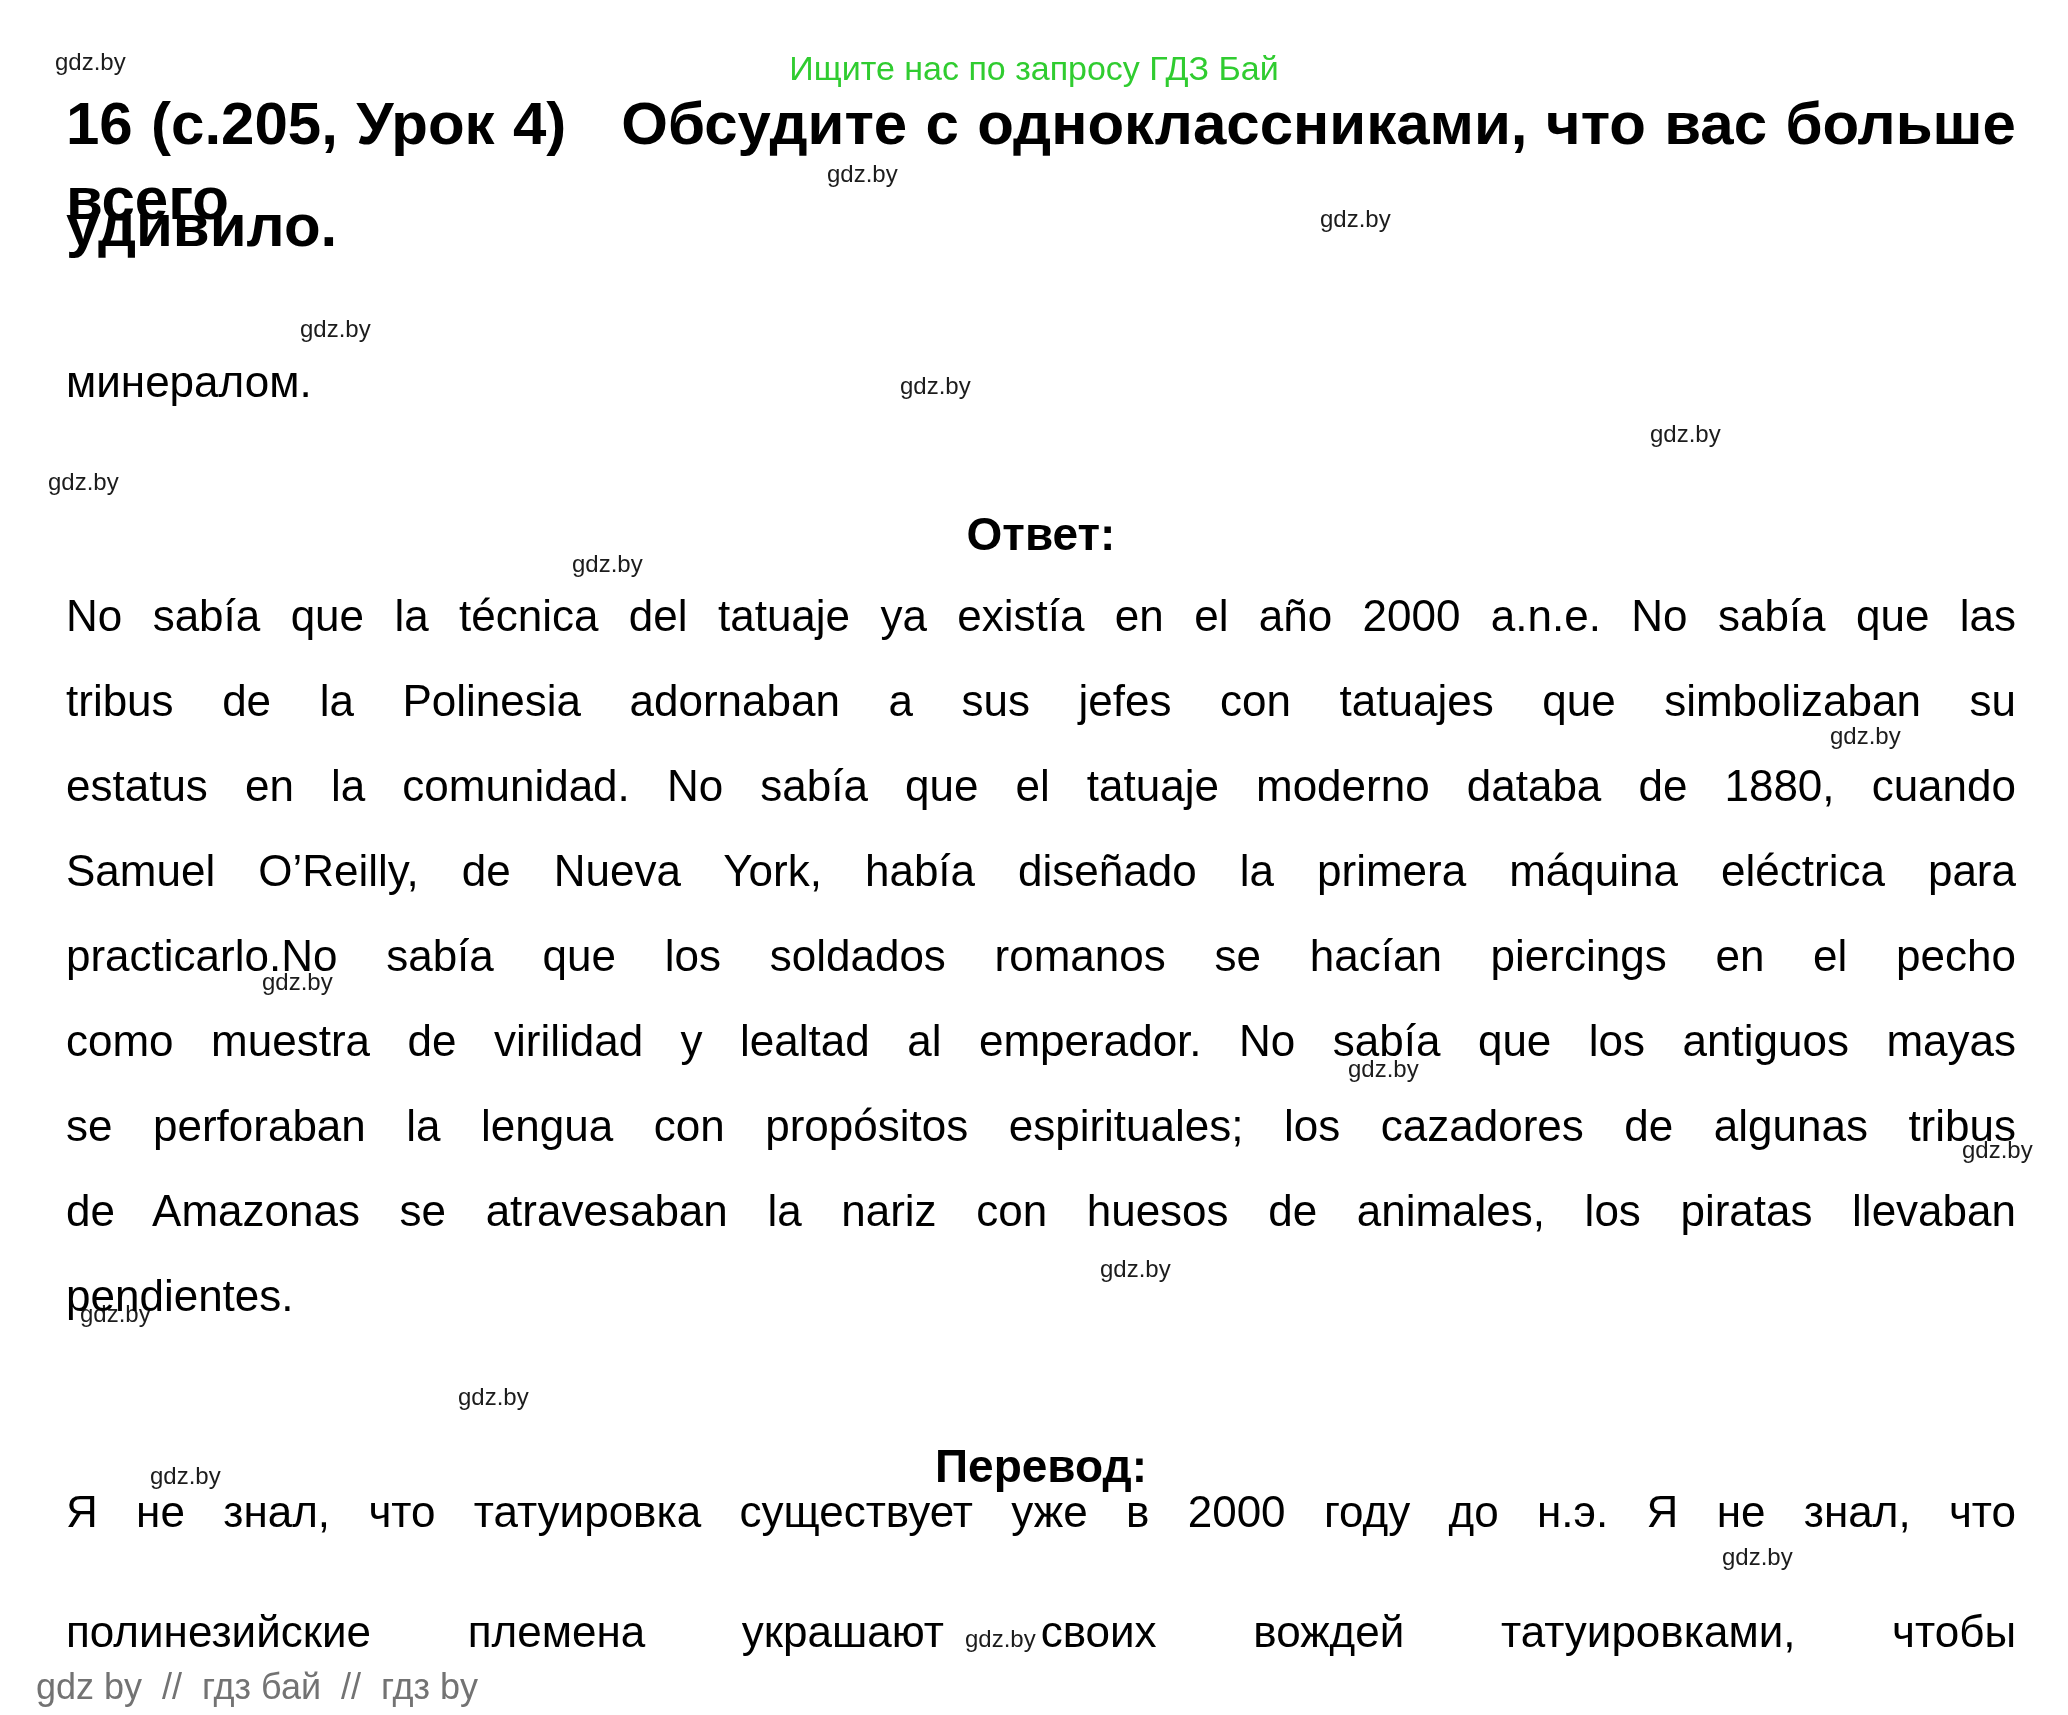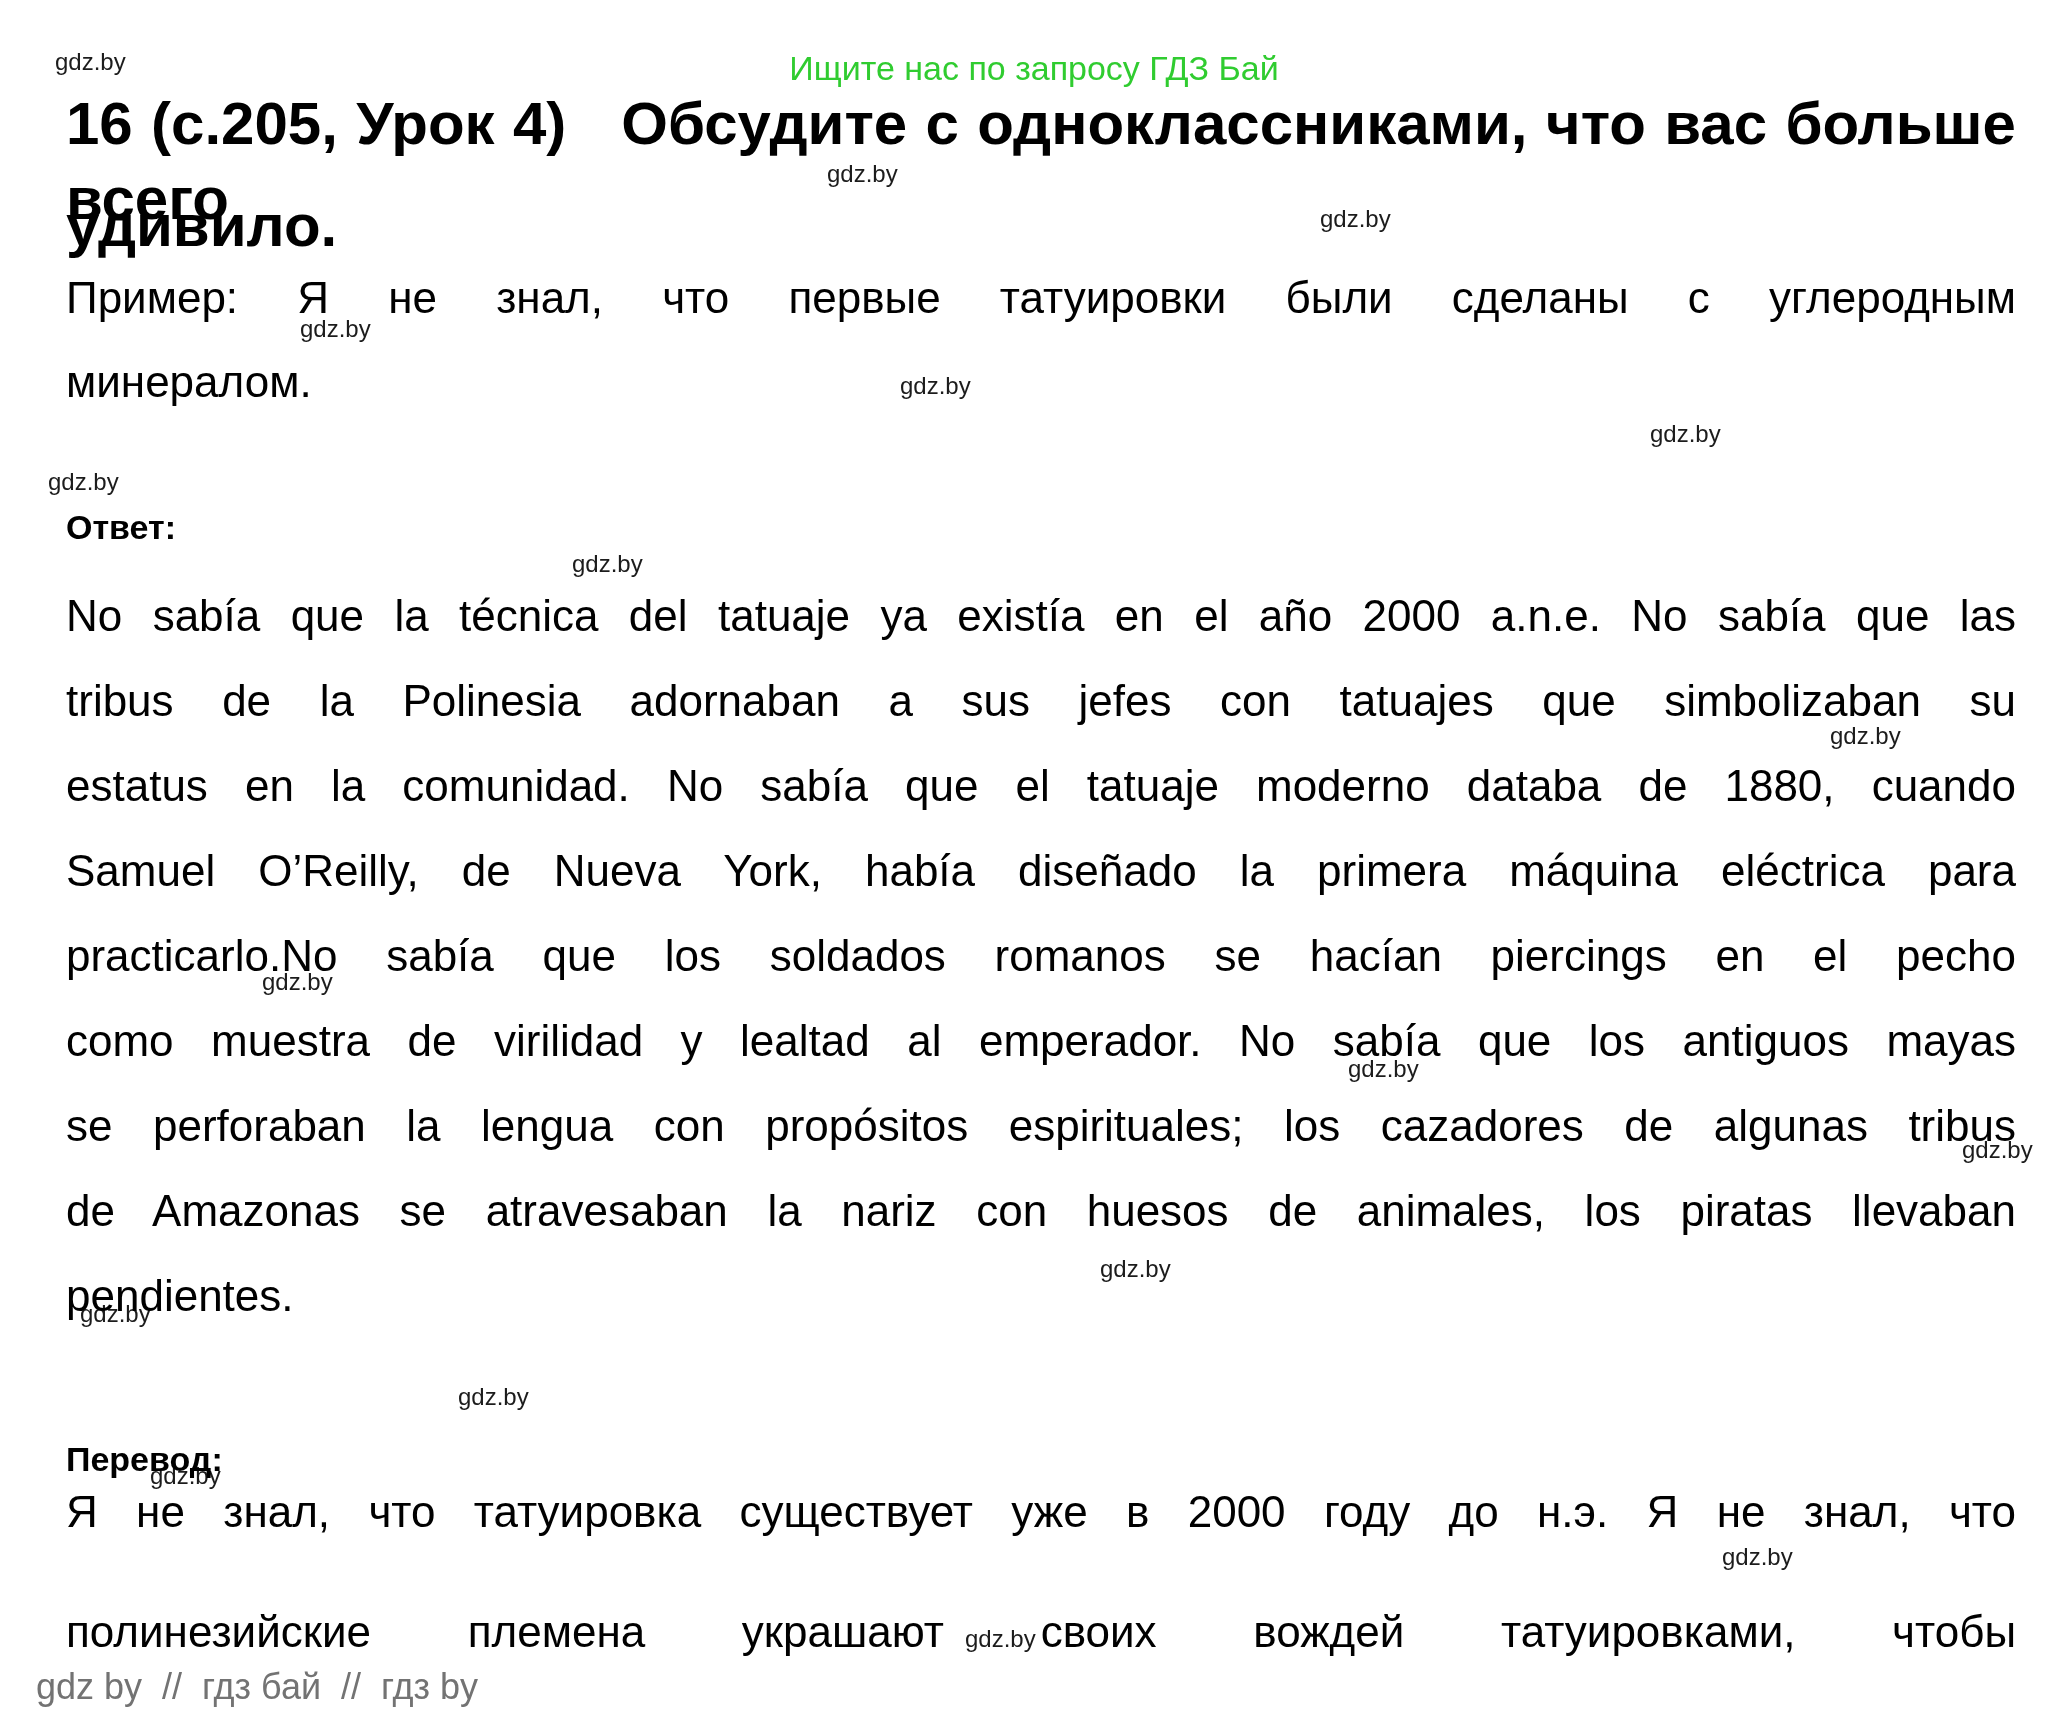--- a/index.html
+++ b/index.html
@@ -39,21 +39,22 @@
   }
   .just{
     text-align:justify;
     text-align-last:justify;
   }
   .bold{
     font-weight:bold;
     font-size:60px;
   }
   .label{
-    font-size:34px;
+    font-size:46px;
+    text-align:center;
   }
   .footer{
     position:absolute;
     top:1666px; left:0;
     width:100%;
     text-align:left;
     font-size:36px;
     color:#737373;
     white-space:pre;
     margin-left:36px;
@@ -81,21 +82,20 @@
   <span class="wm" style="left:1100px;top:1255px">gdz.by</span>
   <span class="wm" style="left:80px;top:1300px">gdz.by</span>
   <span class="wm" style="left:458px;top:1383px">gdz.by</span>
   <span class="wm" style="left:150px;top:1462px">gdz.by</span>
   <span class="wm" style="left:1722px;top:1543px">gdz.by</span>
   <span class="wm" style="left:965px;top:1625px">gdz.by</span>
 
   <div class="line bold just" style="top:86px">16 (с.205, Урок 4)&nbsp;&nbsp; Обсудите с одноклассниками, что вас больше всего</div>
   <div class="line bold" style="top:188px">удивило.</div>
 
-  <div class="line just" style="top:270px">Пример: Я не знал, что первые татуировки были сделаны с углеродным</div>
   <div class="line" style="top:354px">минералом.</div>
 
   <div class="line bold label" style="top:506px">Ответ:</div>
   <div class="line just" style="top:588px">No sabía que la técnica del tatuaje ya existía en el año 2000 a.n.e. No sabía que las</div>
   <div class="line just" style="top:673px">tribus de la Polinesia adornaban a sus jefes con tatuajes que simbolizaban su</div>
   <div class="line just" style="top:758px">estatus en la comunidad. No sabía que el tatuaje moderno databa de 1880, cuando</div>
   <div class="line just" style="top:843px">Samuel O’Reilly, de Nueva York, había diseñado la primera máquina eléctrica para</div>
   <div class="line just" style="top:928px">practicarlo.No sabía que los soldados romanos se hacían piercings en el pecho</div>
   <div class="line just" style="top:1013px">como muestra de virilidad y lealtad al emperador. No sabía que los antiguos mayas</div>
   <div class="line just" style="top:1098px">se perforaban la lengua con propósitos espirituales; los cazadores de algunas tribus</div>

